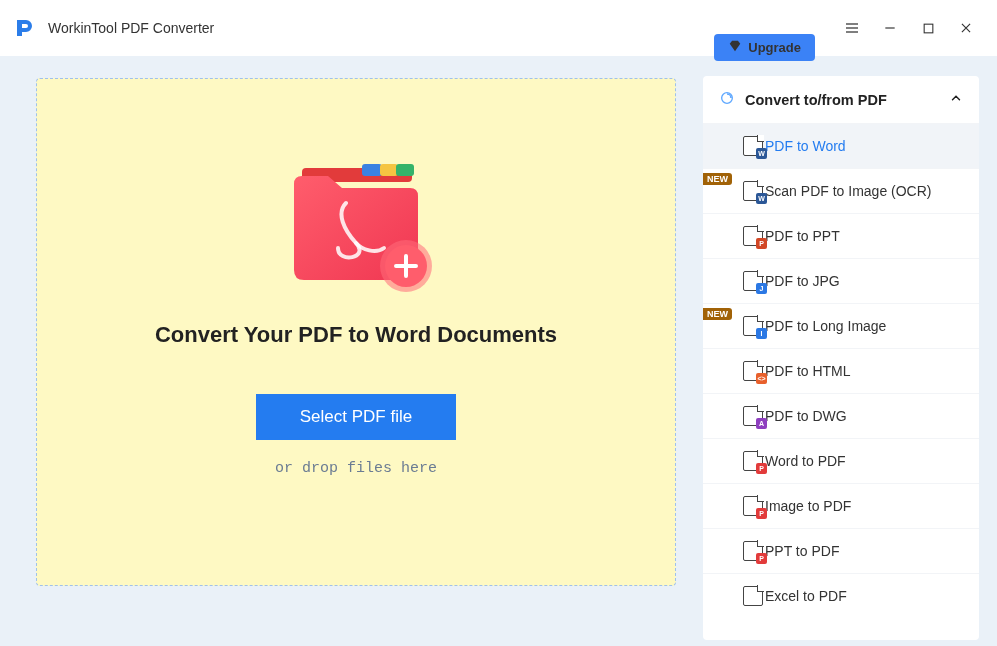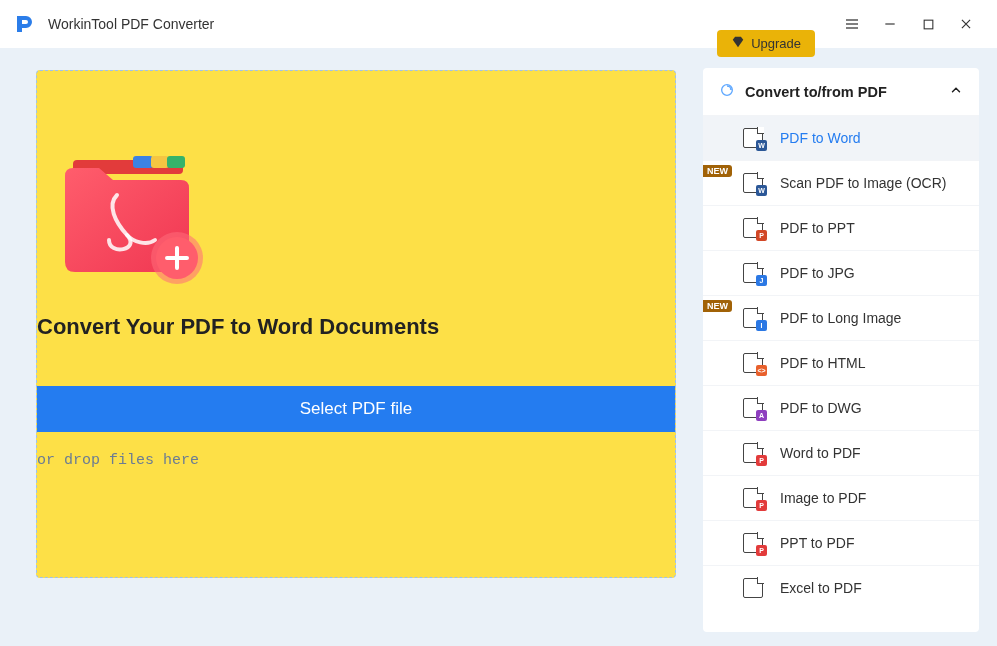--- a/index.html
+++ b/index.html
@@ -1,34 +1,34 @@
 <!DOCTYPE html>
 <html><head>
 <meta charset="utf-8">
 <style>
 * { margin: 0; padding: 0; box-sizing: border-box; font-family: -apple-system, BlinkMacSystemFont, "Segoe UI", Arial, sans-serif; }
 body { background: #eaf1f8; width: 997px; height: 646px; overflow: hidden; }
-.titlebar { height: 48px; background: #fff; display: flex; align-items: center; padding: 0 12px; }
+.titlebar { height: 56px; background: #fff; display: flex; align-items: center; padding: 0 12px; }
 .logo-box { width: 26px; height: 26px; display: flex; align-items: center; justify-content: center; margin-right: 10px; }
 .app-title { font-size: 14px; color: #333; flex: 1; }
-.upgrade-btn { background: #eab308; border-radius: 4px; padding: 5px 14px; font-size: 13px; color: #333; display: flex; align-items: center; gap: 6px; cursor: pointer; margin-right: 18px; font-weight: 400; margin-top: 39px;}
+.upgrade-btn { background: #3b82f6; border-radius: 4px; padding: 5px 14px; font-size: 13px; color: #333; display: flex; align-items: center; gap: 6px; cursor: pointer; margin-right: 18px; font-weight: 700; margin-top: 39px;}
 .win-ctrl { width: 38px; height: 40px; display: flex; align-items: center; justify-content: center; cursor: pointer; color: #333; }
 .body-area { display: flex; height: 606px; }
 .left-pane { flex: 1; padding: 22px 22px 22px 36px; }
-.dropzone { width: 640px; height: 508px; background: #fde047; border: 1px dashed #9fc1ec; border-radius: 4px; display: flex; flex-direction: column; justify-content: center; }
+.dropzone { width: 640px; height: 508px; background: #fef9c3; border: 1px dashed #9fc1ec; border-radius: 4px; display: flex; flex-direction: column; align-items: center; justify-content: center; }
 .folder-graphic { width: 180px; height: 150px; position: relative; margin-top: -40px; }
 .headline { font-size: 22px; font-weight: 700; color: #222; margin-top: 24px; }
 .select-btn { margin-top: 46px; background: #247cf0; color: #fff; border: none; border-radius: 0; font-size: 17px; padding: 13px 44px; cursor: pointer; }
 .drophint { margin-top: 20px; font-size: 15px; color: #6b7c93; font-family: Liberation Mono, monospace; }
 .right-pane { width: 294px; padding-top: 20px; padding-right: 18px; position: relative; }
 .panel { background: #fff; border-radius: 4px; height: 564px; overflow-y: auto; position: relative; }
 .panel-header { display: flex; align-items: center; padding: 14px 16px; font-weight: 700; font-size: 14.5px; color: #222; gap: 10px; }
 .panel-header .title-t { flex: 1; }
 .menu-list { }
-.menu-item { display: flex; align-items: center; gap: 17px; padding: 12px 0 12px 40px; font-size: 14px; color: #333; cursor: pointer; position: relative; border-top: 1px solid #f2f4f7; }
+.menu-item { display: flex; align-items: center; gap: 2px; padding: 12px 0 12px 40px; font-size: 14px; color: #333; cursor: pointer; position: relative; border-top: 1px solid #f2f4f7; }
 .menu-item.active { background: #f1f4f8; color: #247cf0; }
 .new-badge { position: absolute; left: 0; top: 4px; background: #a16207; color: #fff; font-size: 9px; font-weight: 700; padding: 1px 4px; border-radius: 0 3px 3px 0; }
 .panel::-webkit-scrollbar { width: 10px; }
 .panel::-webkit-scrollbar-thumb { background: #b8c4cf; border-radius: 5px; }
 .panel::-webkit-scrollbar-track { background: transparent; }
 
 .ft-icon { display:inline-block; width:20px; height:20px; position:relative; }
 .ft-icon .page { position:absolute; inset:0; border:1.5px solid #444; border-radius:2px; background:#fff; }
 .ft-icon .fold { position:absolute; right:-1px; top:-1px; width:7px; height:7px; background:#fff; border-left:1.5px solid #444; border-bottom:1.5px solid #444; }
 .ft-icon .badge { position:absolute; right:-4px; bottom:-3px; width:11px; height:11px; border-radius:2px; display:flex; align-items:center; justify-content:center; font-size:7px; font-weight:700; color:#fff; }

